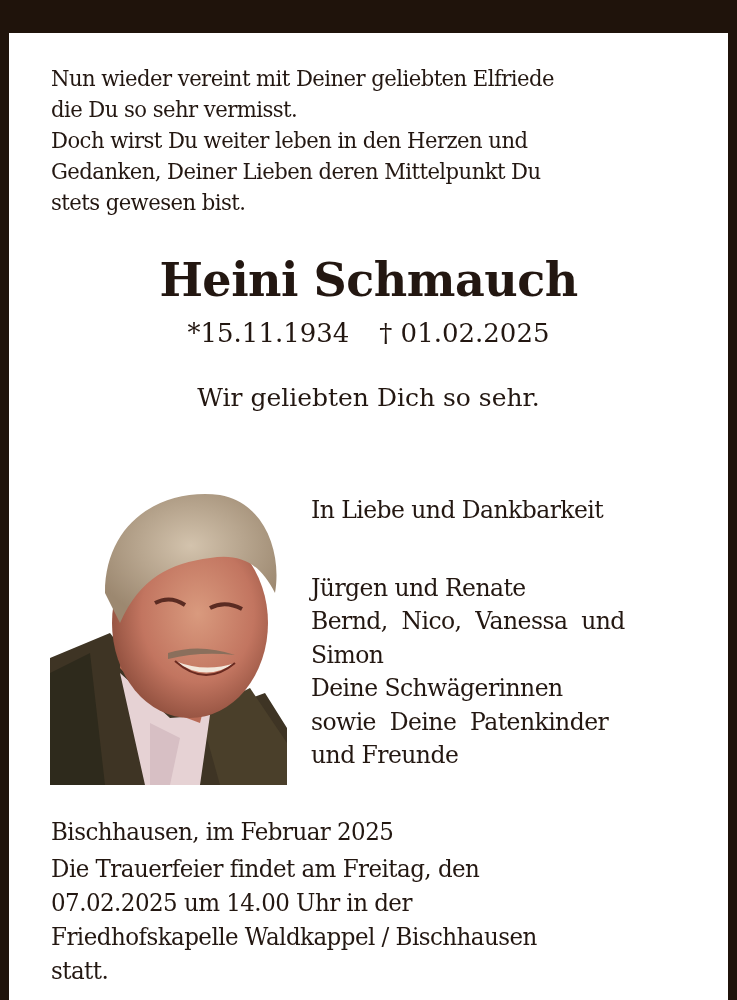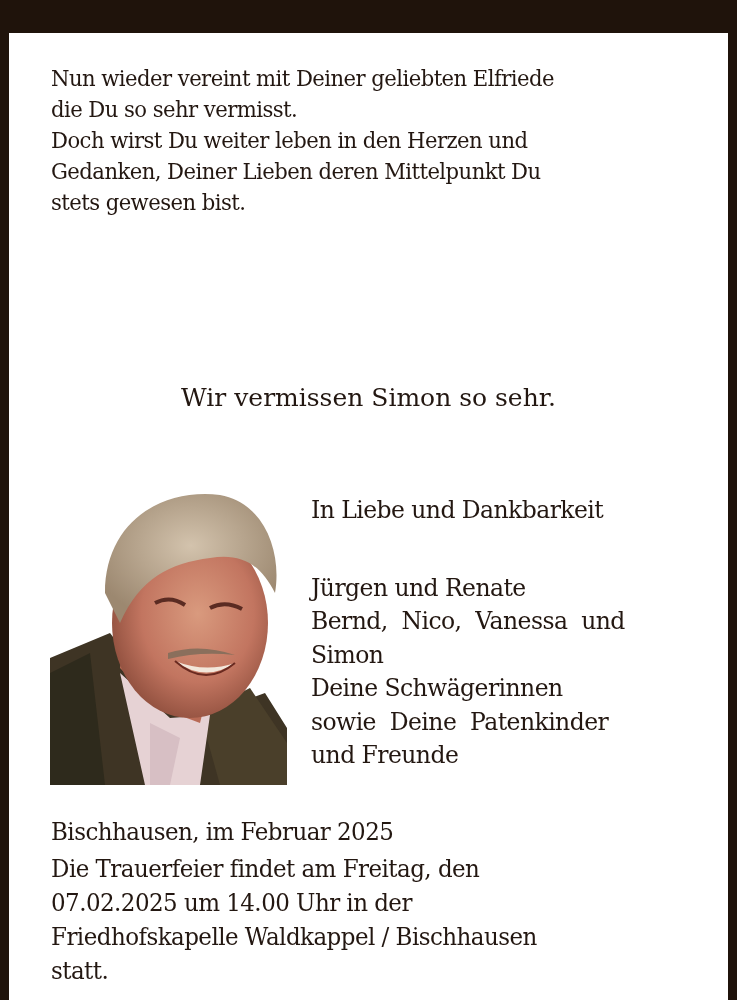--- a/index.html
+++ b/index.html
@@ -55,23 +55,27 @@
 <div class="card">
 
   <div class="intro">
     <div>Nun wieder vereint mit Deiner geliebten Elfriede</div>
     <div>die Du so sehr vermisst.</div>
     <div>Doch wirst Du weiter leben in den Herzen und</div>
     <div>Gedanken, Deiner Lieben deren Mittelpunkt Du</div>
     <div>stets gewesen bist.</div>
   </div>
 
+  <div class="name">Heini Schmauch</div>
 
+  <div class="dates">
+    <span>*15.11.1934</span><span class="gap"></span><span>† 01.02.2025</span>
+  </div>
 
-  <div class="motto">Wir vermissen Simon so sehr.</div>
+  <div class="motto">Wir geliebten Dich so sehr.</div>
 
   <div class="photo">
     <svg width="237" height="302" viewBox="0 0 237 302" xmlns="http://www.w3.org/2000/svg">
       <defs>
         <radialGradient id="skin" cx="55%" cy="45%" r="60%">
           <stop offset="0%" stop-color="#d99a7e"></stop>
           <stop offset="60%" stop-color="#c27560"></stop>
           <stop offset="100%" stop-color="#8d4d3c"></stop>
         </radialGradient>
         <radialGradient id="hair" cx="50%" cy="40%" r="60%">

